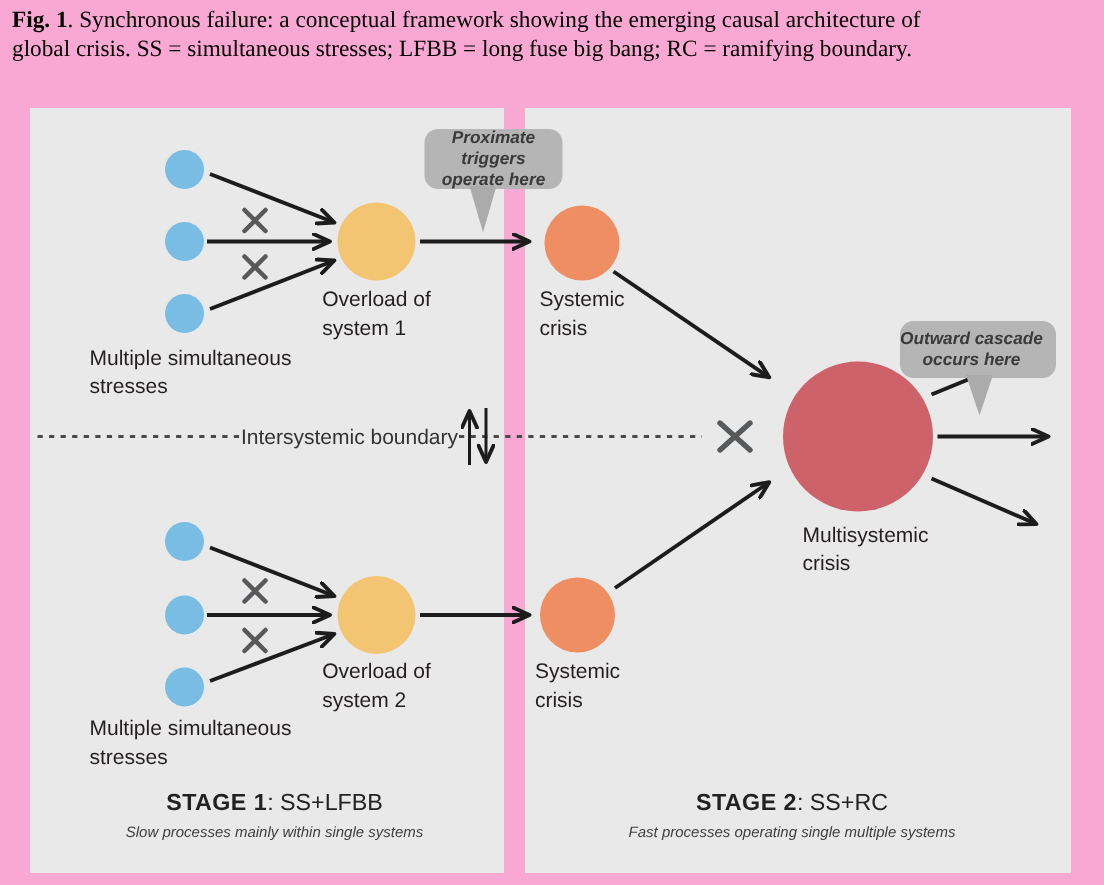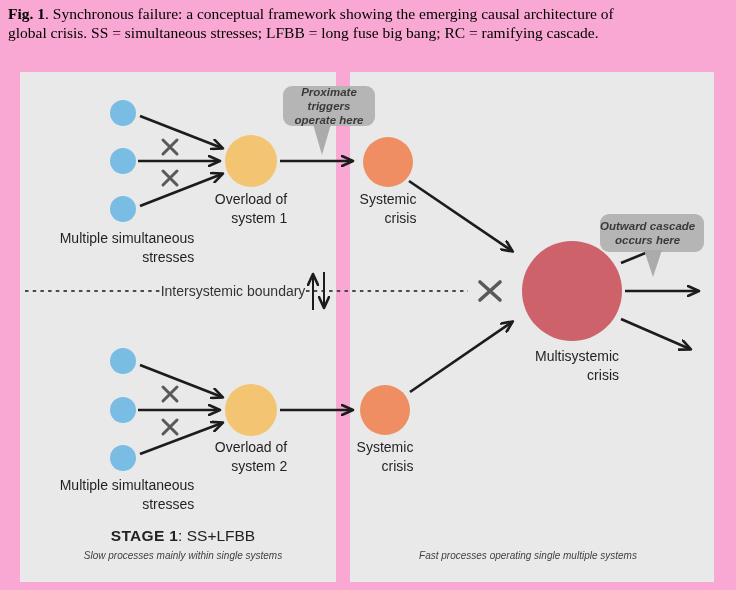--- a/index.html
+++ b/index.html
@@ -5,21 +5,21 @@
   html,body{margin:0;padding:0;background:#ffffff;}
   #stage{position:relative;width:736px;height:590px;background:#f9a8d4;overflow:hidden;
          font-family:"Liberation Sans",sans-serif;}
   .caption{position:absolute;left:8px;top:5px;width:724px;
            font-family:"Liberation Serif",serif;font-size:15.5px;line-height:18.5px;color:#000;}
   .caption b{font-weight:bold;}
   .panel{position:absolute;top:72px;height:510px;background:#e9e9e9;}
   .panel.left{left:20px;width:316px;}
   .panel.right{left:350px;width:364px;}
   svg.overlay{position:absolute;left:0;top:0;}
-  .lbl{position:absolute;transform:translateX(-50%);text-align:right;white-space:pre-line;
+  .lbl{position:absolute;transform:translateX(-50%);text-align:left;white-space:pre-line;
        font-size:14px;line-height:19px;color:#231f20;}
   .boundary-lbl{position:absolute;transform:translate(-50%,-50%);font-size:14px;color:#333;white-space:nowrap;}
   .stage-title{position:absolute;transform:translateX(-50%);font-size:15.5px;color:#222;white-space:nowrap;}
   .stage-title .bold{font-weight:bold;letter-spacing:.3px;margin-top:32px;}
   .stage-sub{position:absolute;transform:translateX(-50%);font-size:10px;color:#3f3f3f;white-space:nowrap;font-style:italic;}
   .callout{position:absolute;background:#b5b5b5;border-radius:9px;color:#3a3a3a;
            font-size:11.5px;line-height:14px;font-style:italic;font-weight:bold;
            display:flex;align-items:center;justify-content:flex-start;text-align:center;
            white-space:pre-line;z-index:5;}
   .callout .tail{position:absolute;width:0;height:0;
@@ -29,21 +29,21 @@
   .callout.outward{left:600px;top:177px;width:104px;height:38px;margin-top:37px;}
   .callout.outward .tail{left:44px;top:36px;border-top:27px solid #ababab;}
 </style>
 </head>
 <body>
 
 <div id="stage">
 
   <div class="caption">
     <b>Fig. 1</b><span>. Synchronous failure: a conceptual framework showing the emerging causal architecture of</span><br>
-    <span>global crisis. SS = simultaneous stresses; LFBB = long fuse big bang; RC = ramifying cascade.</span>
+    <span>global crisis. SS = simultaneous stresses; LFBB = long fuse big bang; RC = ramifying boundary.</span>
   </div>
 
   <div class="panel left"></div>
   <div class="panel right"></div>
 
   <svg class="overlay" width="736" height="590" viewBox="0 0 736 590">
     <defs>
       <marker id="ah" markerUnits="userSpaceOnUse" markerWidth="14" markerHeight="12" refX="11" refY="6" orient="auto">
         <path d="M1,1 L12,6 L1,11" fill="none" stroke="#1c1c1c" stroke-width="2.6" stroke-linecap="round" stroke-linejoin="round"></path>
       </marker>
@@ -129,15 +129,18 @@
   <div class="callout outward">
     <span>Outward cascade
 occurs here</span>
     <div class="tail"></div>
   </div>
 
   <div class="stage-title" style="left:183px;top:527px;">
     <span class="bold">STAGE 1</span><span>: SS+LFBB</span>
   </div>
   <div class="stage-sub" style="left:183px;top:550px;">Slow processes mainly within single systems</div>
+  <div class="stage-title" style="left:528px;top:527px;">
+    <span class="bold">STAGE 2</span><span>: SS+RC</span>
+  </div>
   <div class="stage-sub" style="left:528px;top:550px;">Fast processes operating single multiple systems</div>
 
 </div>
 
 </body></html>

